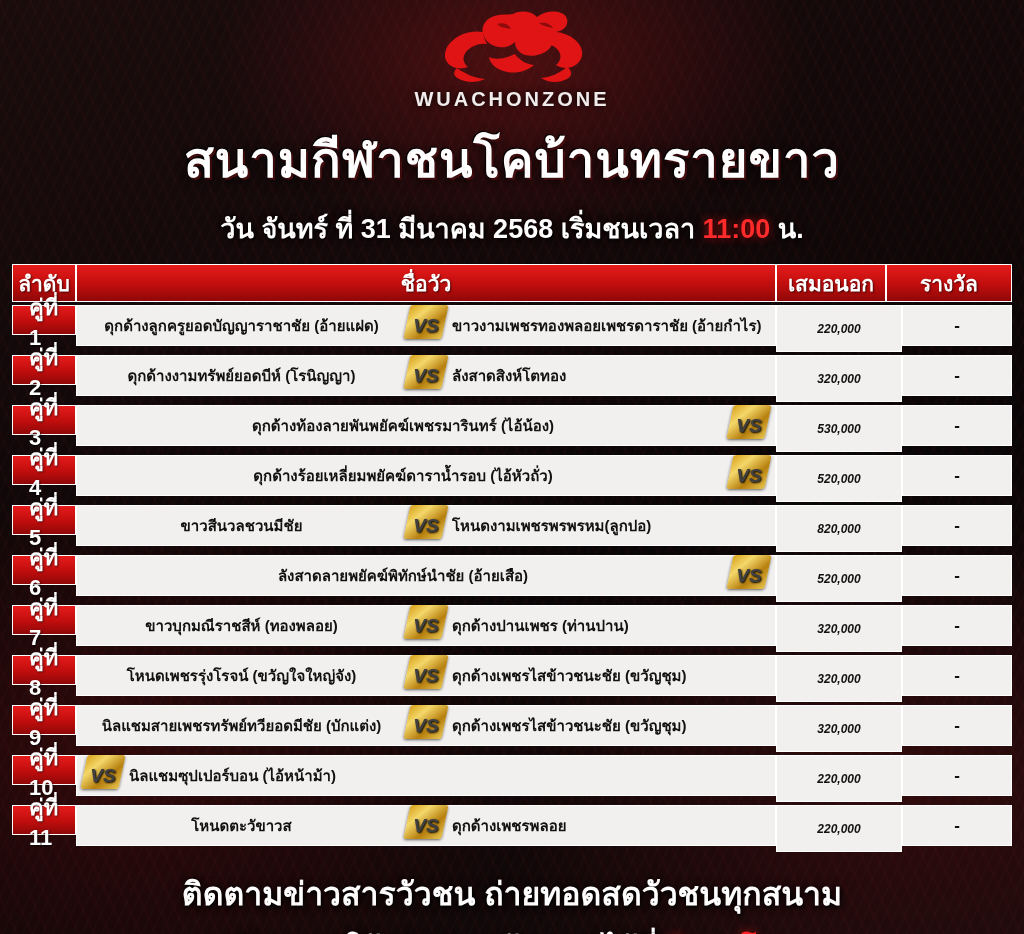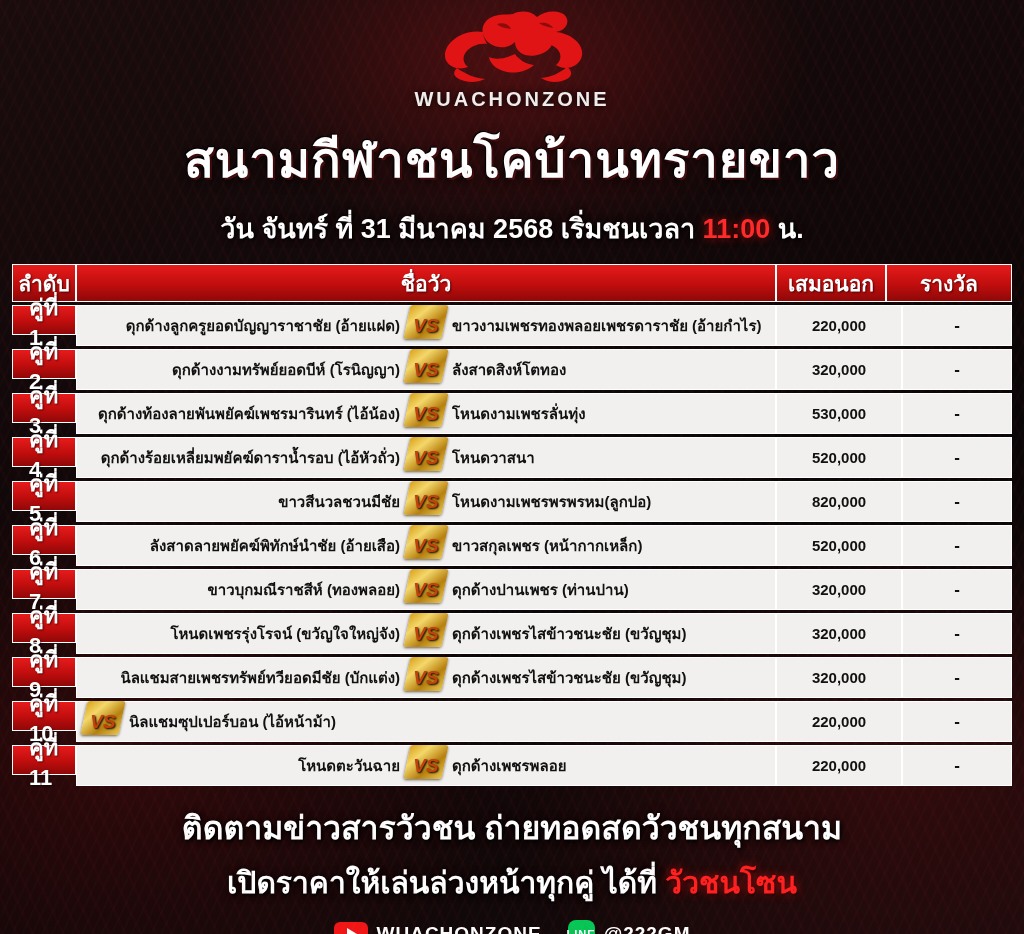--- a/index.html
+++ b/index.html
@@ -119,24 +119,25 @@
     height: 41px;
     color: #111;
     font-weight: bold;
     font-size: 15px;
     position: relative;
     padding: 0 6px;
   }
   .body-row .c-prize {
     background: #f2f0ee;
     border: 1px solid #ffffff;
-    height: 41px;
+    height: 47px;
     color: #111;
     font-weight: bold;
-    font-size: 15px;
+    font-size: 12px;
+    font-style: italic;
   }
   .body-row .c-draw {
     background: #f2f0ee;
     border: 1px solid #ffffff;
     height: 41px;
     color: #111;
     font-weight: bold;
     font-size: 17px;
   }
 
@@ -147,30 +148,30 @@
     width: 100%;
     gap: 6px;
   }
   .side {
     flex: 1 1 0;
     text-align: center;
     white-space: nowrap;
     overflow: hidden;
     text-overflow: ellipsis;
   }
-  .side.left { text-align: right; }
+  .side.left { text-align: center; }
   .side.right { text-align: left; }
   .vs {
     flex: 0 0 auto;
     width: 40px;
     text-align: center;
     font-size: 19px;
     font-weight: bold;
     font-style: italic;
-    color: #c2410c;
+    color: #404040;
     line-height: 1;
     position: relative;
     text-shadow: 1px 1px 2px #000;
   }
   .vs::before {
     content: "";
     position: absolute;
     left: 1px; top: -11px;
     width: 38px; height: 34px;
     background: linear-gradient(135deg, #d9a21a 0%, #f4d76a 30%, #b7800f 65%, #e8c44f 100%);
@@ -301,33 +302,31 @@
           </div>
           <div class="cell c-prize">320,000</div>
           <div class="cell c-draw">-</div>
         </div>
         <div class="row body-row">
           <div class="cell c-order">คู่ที่ 3</div>
           <div class="cell c-name">
             <div class="matchup">
               <div class="side left">ดุกด้างท้องลายพันพยัคฆ์เพชรมารินทร์ (ไอ้น้อง)</div>
               <div class="vs"><span>VS</span></div>
-              <div class="side right">โหนดงามเพชรลั่นทุ่ง</div>
             </div>
           </div>
           <div class="cell c-prize">530,000</div>
           <div class="cell c-draw">-</div>
         </div>
         <div class="row body-row">
           <div class="cell c-order">คู่ที่ 4</div>
           <div class="cell c-name">
             <div class="matchup">
               <div class="side left">ดุกด้างร้อยเหลี่ยมพยัคฆ์ดาราน้ำรอบ (ไอ้หัวถั่ว)</div>
               <div class="vs"><span>VS</span></div>
-              <div class="side right">โหนดวาสนา</div>
             </div>
           </div>
           <div class="cell c-prize">520,000</div>
           <div class="cell c-draw">-</div>
         </div>
         <div class="row body-row">
           <div class="cell c-order">คู่ที่ 5</div>
           <div class="cell c-name">
             <div class="matchup">
               <div class="side left">ขาวสีนวลชวนมีชัย</div>
@@ -337,21 +336,20 @@
           </div>
           <div class="cell c-prize">820,000</div>
           <div class="cell c-draw">-</div>
         </div>
         <div class="row body-row">
           <div class="cell c-order">คู่ที่ 6</div>
           <div class="cell c-name">
             <div class="matchup">
               <div class="side left">ลังสาดลายพยัคฆ์พิทักษ์นำชัย (อ้ายเสือ)</div>
               <div class="vs"><span>VS</span></div>
-              <div class="side right">ขาวสกุลเพชร (หน้ากากเหล็ก)</div>
             </div>
           </div>
           <div class="cell c-prize">520,000</div>
           <div class="cell c-draw">-</div>
         </div>
         <div class="row body-row">
           <div class="cell c-order">คู่ที่ 7</div>
           <div class="cell c-name">
             <div class="matchup">
               <div class="side left">ขาวบุกมณีราชสีห์ (ทองพลอย)</div>
@@ -394,21 +392,21 @@
               <div class="side right">นิลแชมซุปเปอร์บอน (ไอ้หน้าม้า)</div>
             </div>
           </div>
           <div class="cell c-prize">220,000</div>
           <div class="cell c-draw">-</div>
         </div>
         <div class="row body-row">
           <div class="cell c-order">คู่ที่ 11</div>
           <div class="cell c-name">
             <div class="matchup">
-              <div class="side left">โหนดตะวันฉาย</div>
+              <div class="side left">โหนดตะวัขาวส</div>
               <div class="vs"><span>VS</span></div>
               <div class="side right">ดุกด้างเพชรพลอย</div>
             </div>
           </div>
           <div class="cell c-prize">220,000</div>
           <div class="cell c-draw">-</div>
         </div>
       </div>
   </div>
 

